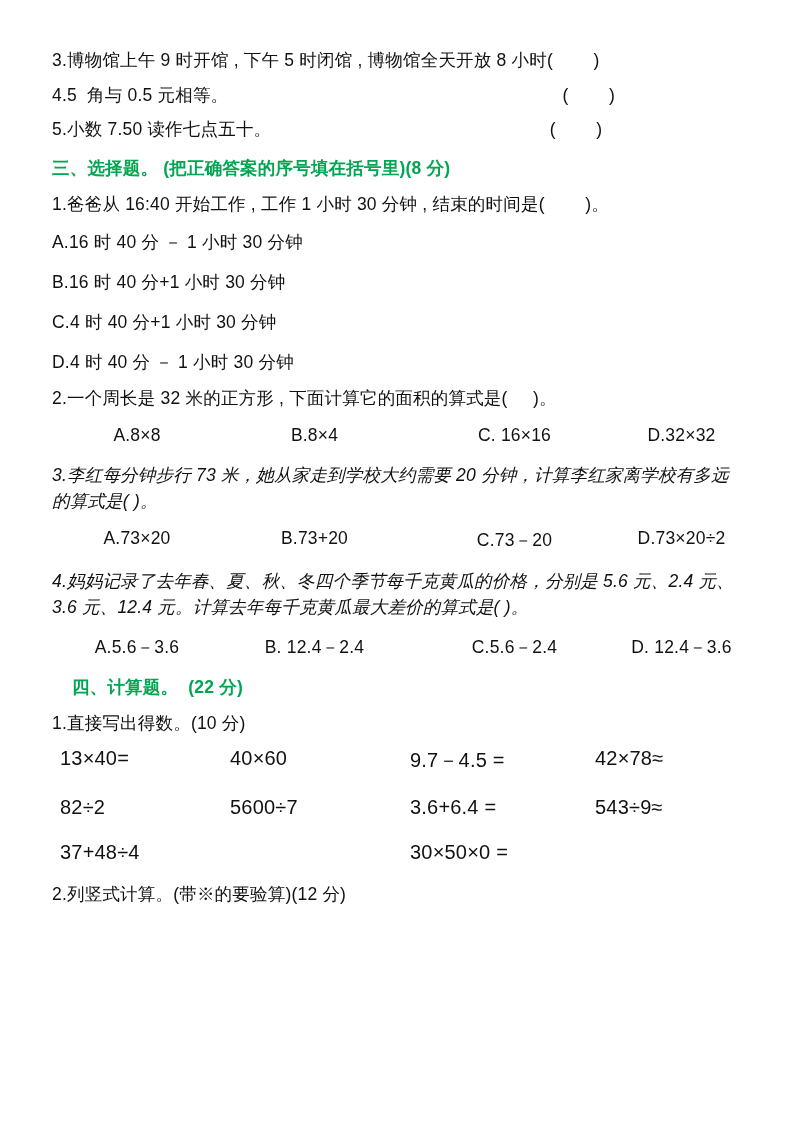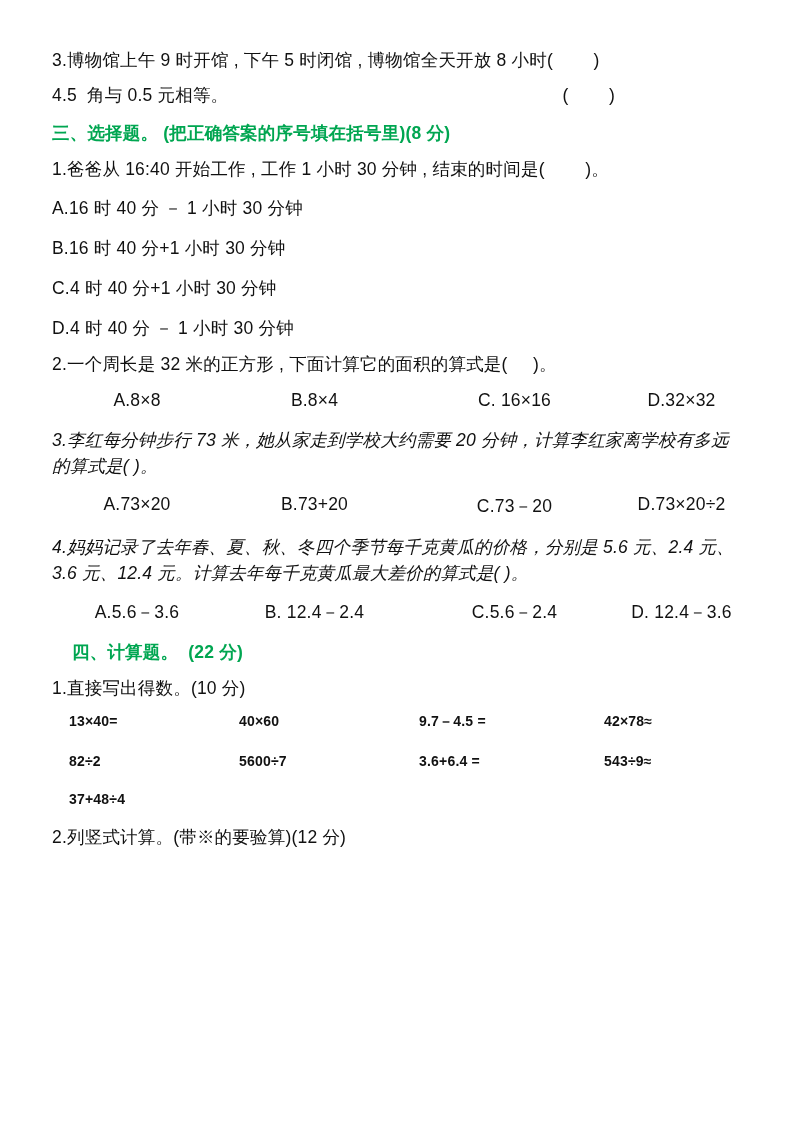--- a/index.html
+++ b/index.html
@@ -56,44 +56,44 @@
     grid-template-columns: 170px 185px 215px auto;
     font-size: 17.5px;
     margin: 0 0 16px 0;
     letter-spacing: 0.2px;
     text-align: center;
   }
   .grid4 span { white-space: pre; }
   .grid-calc {
     display: grid;
     grid-template-columns: 170px 180px 185px auto;
-    font-size: 14px;
-    margin: 0 0 22px 17px;
+    font-size: 20px;
+    margin: 0 0 22px 8px;
     letter-spacing: 0.2px;
-    font-weight: bold;
   }
   .grid-calc span { white-space: pre; }
   .grid-vert {
     display: grid;
     grid-template-columns: 245px 215px auto;
     font-size: 17.5px;
     margin: 0 0 18px 0;
     letter-spacing: 0.2px;
   }
   .grid-vert span { white-space: pre; }
   .gap-top { margin-top: 3px; margin-left: 20px; }
   .tight { margin-bottom: 15px; }
 </style>
 </head>
 <body>
 
 <div class="page">
 
   <div class="line">3.博物馆上午 9 时开馆 , 下午 5 时闭馆 , 博物馆全天开放 8 小时(        )</div>
   <div class="line">4.5  角与 0.5 元相等。                                                                  (        )</div>
+  <div class="line">5.小数 7.50 读作七点五十。                                                       (        )</div>
 
   <div class="section-head">三、选择题。 (把正确答案的序号填在括号里)(8 分)</div>
 
   <div class="line">1.爸爸从 16:40 开始工作 , 工作 1 小时 30 分钟 , 结束的时间是(        )。</div>
   <div class="opt-row">A.16 时 40 分 － 1 小时 30 分钟</div>
   <div class="opt-row">B.16 时 40 分+1 小时 30 分钟</div>
   <div class="opt-row">C.4 时 40 分+1 小时 30 分钟</div>
   <div class="opt-row">D.4 时 40 分 － 1 小时 30 分钟</div>
 
   <div class="line">2.一个周长是 32 米的正方形 , 下面计算它的面积的算式是(     )。</div>
@@ -132,18 +132,19 @@
   </div>
   <div class="grid-calc">
     <span>82÷2</span>
     <span>5600÷7</span>
     <span>3.6+6.4 =</span>
     <span>543÷9≈</span>
   </div>
   <div class="grid-calc">
     <span>37+48÷4</span>
     <span></span>
+    <span>30×50×0 =</span>
     <span></span>
   </div>
 
   <div class="line tight">2.列竖式计算。(带※的要验算)(12 分)</div>
 
 </div>
 
 </body></html>

